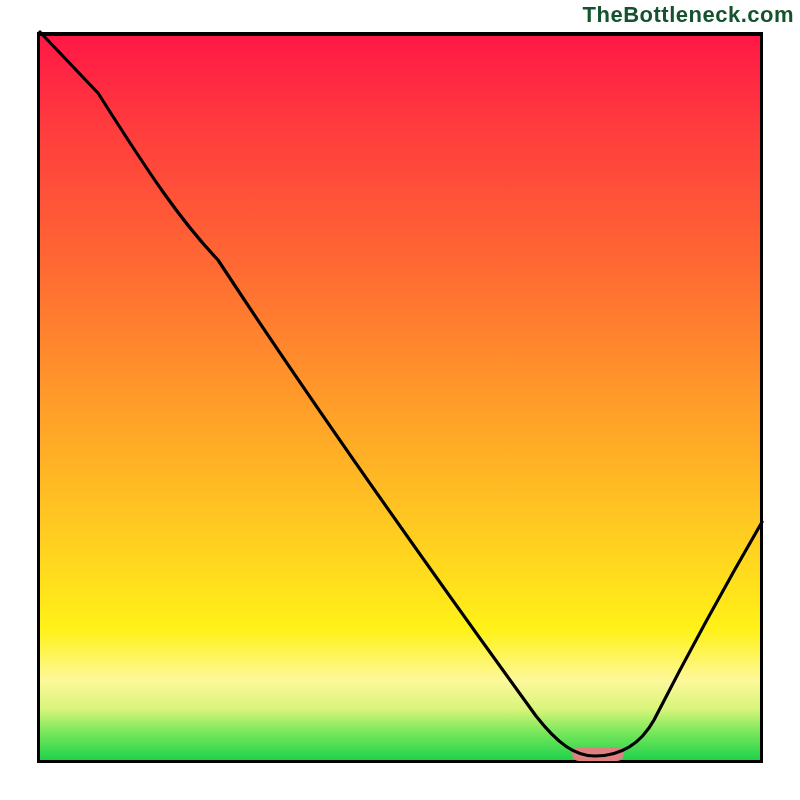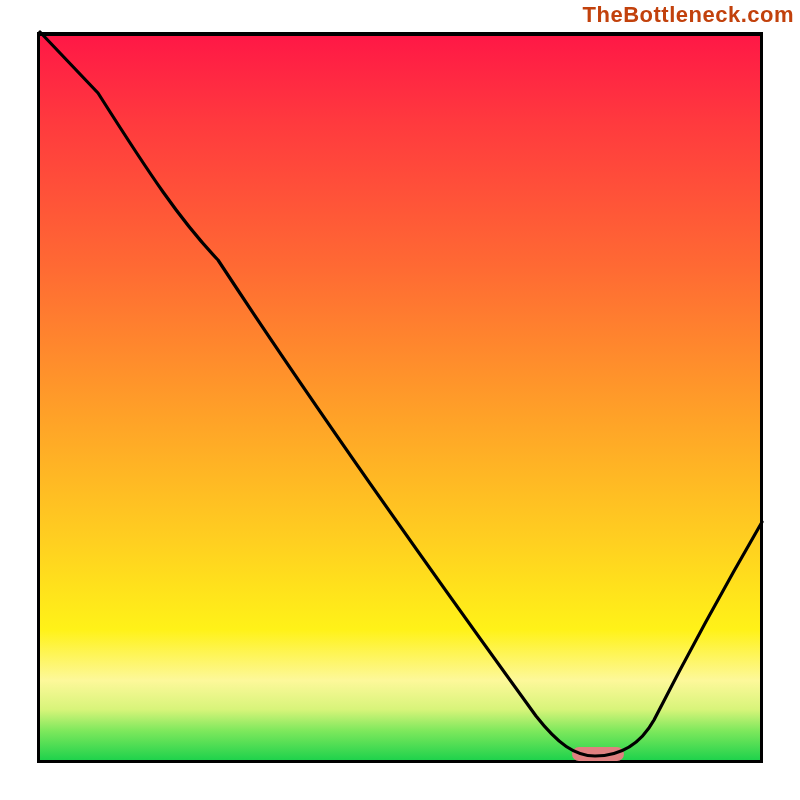--- a/index.html
+++ b/index.html
@@ -15,21 +15,21 @@
     width: 800px;
     height: 800px;
     overflow: hidden;
   }
   .watermark {
     position: absolute;
     top: 2px;
     right: 6px;
     font-size: 22px;
     font-weight: 600;
-    color: #c2410c;
+    color: #14532d;
     letter-spacing: 0.5px;
     font-family: Arial, sans-serif;
   }
   .plot-area {
     position: absolute;
     left: 37px;
     top: 32px;
     width: 726px;
     height: 731px;
     box-sizing: border-box;

